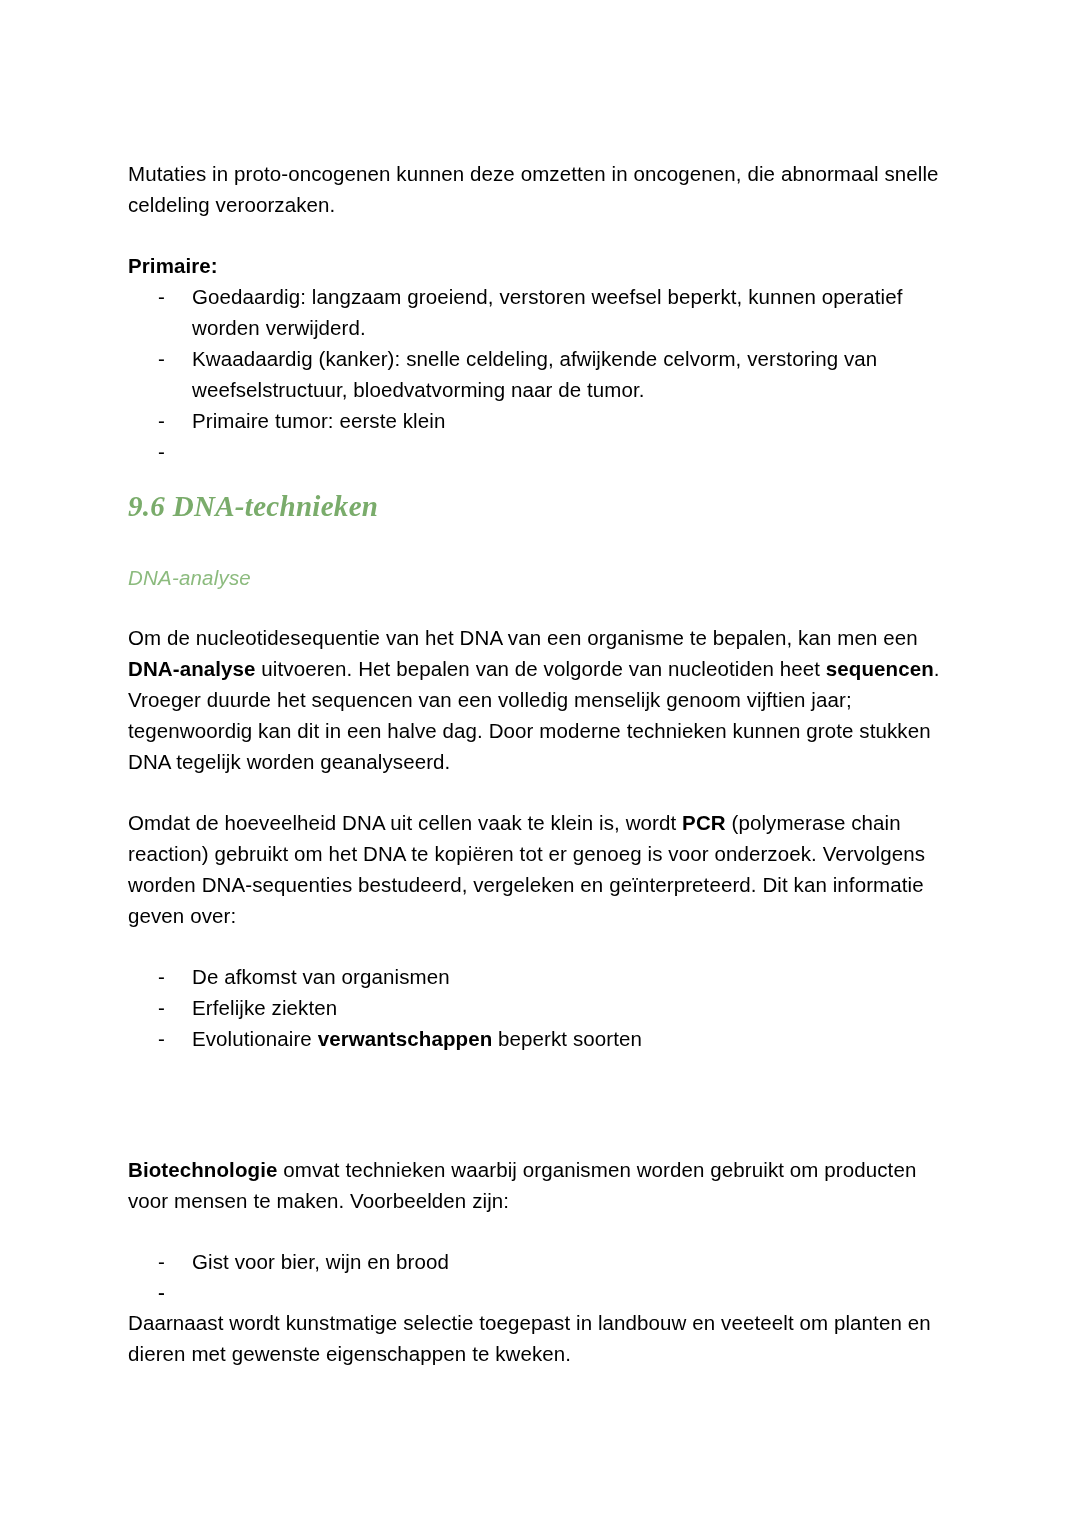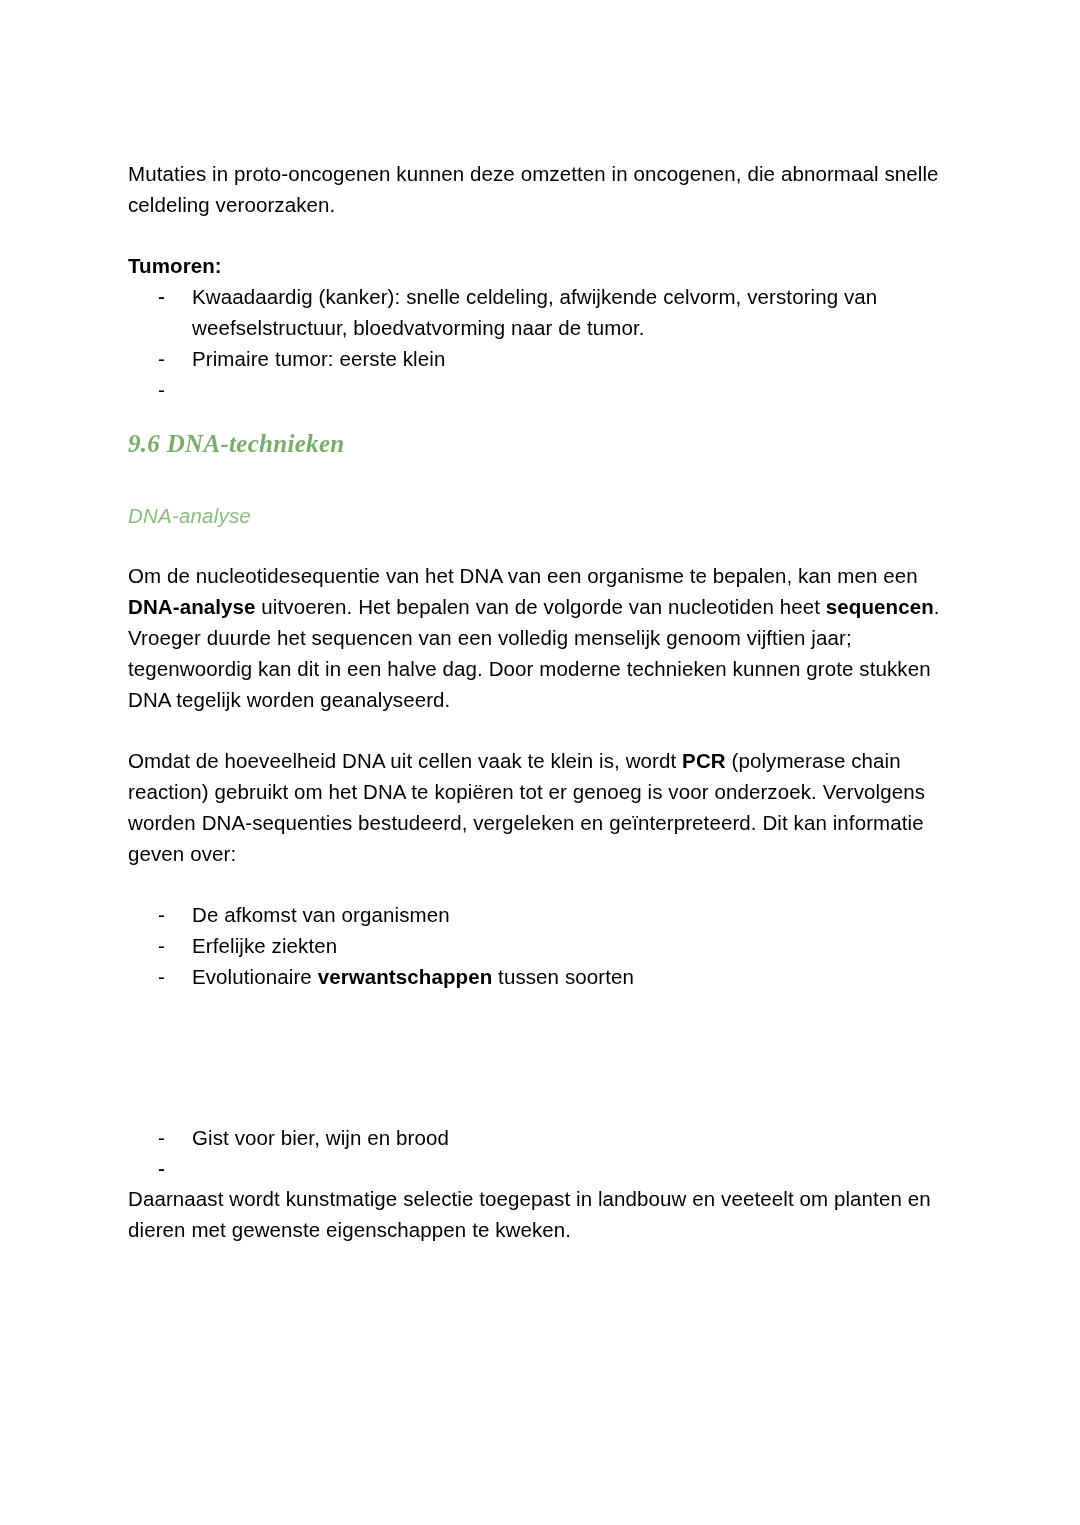--- a/index.html
+++ b/index.html
@@ -39,21 +39,21 @@
   .gap-xl { height: 52px; }
 
   b, .bold { font-weight: bold; }
 
   
   h2.section-heading {
     margin: 0;
     font-family: "Liberation Serif", "DejaVu Serif", serif;
     font-weight: bold;
     font-style: italic;
-    font-size: 25px;
+    font-size: 29px;
     line-height: 36px;
     color: #7AAC6B;
     letter-spacing: 0.3px;
   }
   h3.sub-heading {
     margin: 0;
     font-family: "Liberation Sans", sans-serif;
     font-weight: normal;
     font-style: italic;
     font-size: 20.5px;
@@ -99,25 +99,26 @@
 </head>
 <body>
 
 <div class="page">
   <div class="content">
 
     <p class="para">Mutaties in proto-oncogenen kunnen deze omzetten in oncogenen, die abnormaal snelle celdeling veroorzaken.</p>
 
     <div class="gap-md"></div>
 
-    <p class="para bold">Tumoren:</p>
+    <p class="para bold">Primaire:</p>
 
     <ul class="dash-list">
       <li>
         <span class="dash">-</span>
+        <span>Goedaardig: langzaam groeiend, verstoren weefsel beperkt, kunnen operatief worden verwijderd.</span>
       </li>
       <li>
         <span class="dash">-</span>
         <span>Kwaadaardig (kanker): snelle celdeling, afwijkende celvorm, verstoring van weefselstructuur, bloedvatvorming naar de tumor.</span>
       </li>
       <li>
         <span class="dash">-</span>
         <span>Primaire tumor: eerste klein</span>
       </li>
       <li>
@@ -146,32 +147,33 @@
     <ul class="dash-list indented">
       <li>
         <span class="dash">-</span>
         <span>De afkomst van organismen</span>
       </li>
       <li>
         <span class="dash">-</span>
         <span>Erfelijke ziekten</span>
       </li>
       <li>
-        <span class="dash">-</span><span>Evolutionaire </span><b>verwantschappen</b><span> tussen soorten</span>
+        <span class="dash">-</span><span>Evolutionaire </span><b>verwantschappen</b><span> beperkt soorten</span>
       </li>
     </ul>
 
     <div class="gap-md"></div>
 
 
     <div class="gap-lg"></div>
 
 
     <div class="gap-md"></div>
 
+    <p class="para"><b>Biotechnologie</b><span> omvat technieken waarbij organismen worden gebruikt om producten voor mensen te maken. Voorbeelden zijn:</span></p>
 
     <div class="gap-md"></div>
 
     <ul class="dash-list indented">
       <li>
         <span class="dash">-</span>
         <span>Gist voor bier, wijn en brood</span>
       </li>
       <li>
         <span class="dash">-</span>

